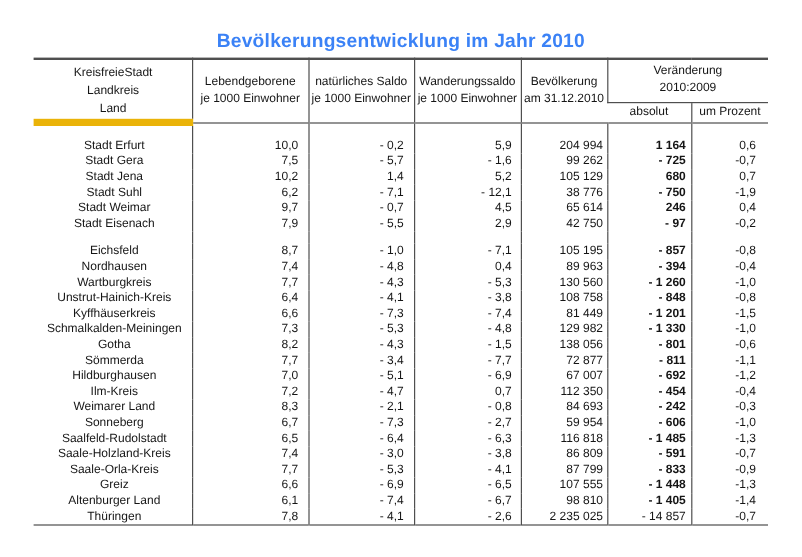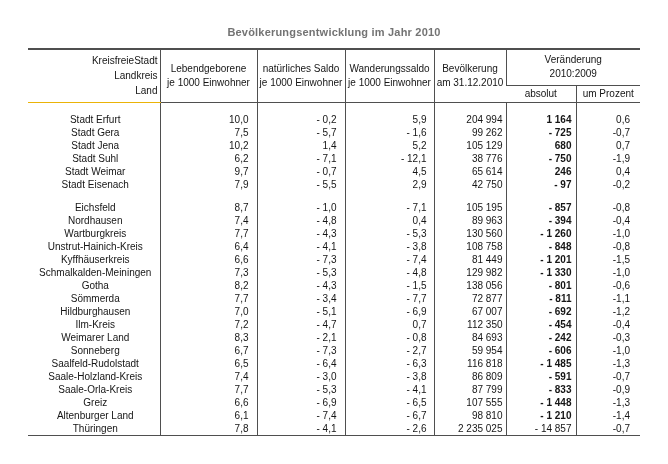--- a/index.html
+++ b/index.html
@@ -14,24 +14,24 @@
     font-family: "Liberation Sans", sans-serif;
     color: #111111;
     overflow: hidden;
   }
   .page-title {
     position: absolute;
     top: 26px;
     left: 28px;
     width: 612px;
     text-align: center;
-    font-size: 11px;
+    font-size: 16px;
     font-weight: bold;
     letter-spacing: 0.2px;
-    color: #737373;
+    color: #3b82f6;
   }
   table.pop-table {
     position: absolute;
     top: 48px;
     left: 28px;
     width: 612px;
     border-collapse: collapse;
     table-layout: fixed;
     border-top: 2px solid #4f4f4f;
     border-bottom: 1px solid #4f4f4f;
@@ -51,25 +51,25 @@
   
   .pop-table thead th {
     white-space: pre-line;
     line-height: 14px;
     vertical-align: middle;
     text-align: center;
   }
   .pop-table thead tr.h1 { height: 36px; }
   .pop-table thead tr.h2 { height: 16px; }
   .pop-table th.rowhead {
-    text-align: right;
+    text-align: center;
     vertical-align: top;
     padding: 3px 2px 0 3px;
     line-height: 15px;
-    border-bottom: 1px solid #eab308;
+    border-bottom: 6px solid #eab308;
   }
   .pop-table th.span2 { border-bottom: 1px solid #4f4f4f; margin-top: 11px; }
   .pop-table th.ver-head { border-bottom: 1px solid #4f4f4f; }
   .pop-table th.sub { border-bottom: 1px solid #4f4f4f; height: 16px; }
   
   .pop-table tbody td {
     height: 13px;
     line-height: 13px;
     white-space: pre;
     text-align: right;
@@ -336,21 +336,21 @@
         <td>107 555</td>
         <td>- 1 448</td>
         <td>-1,3</td>
       </tr>
       <tr>
         <td>Altenburger Land</td>
         <td>6,1</td>
         <td>- 7,4</td>
         <td>- 6,7</td>
         <td>98 810</td>
-        <td>- 1 210</td>
+        <td>- 1 405</td>
         <td>-1,4</td>
       </tr>
       <tr class="bold">
         <td>Thüringen</td>
         <td>7,8</td>
         <td>- 4,1</td>
         <td>- 2,6</td>
         <td>2 235 025</td>
         <td>- 14 857</td>
         <td>-0,7</td>

